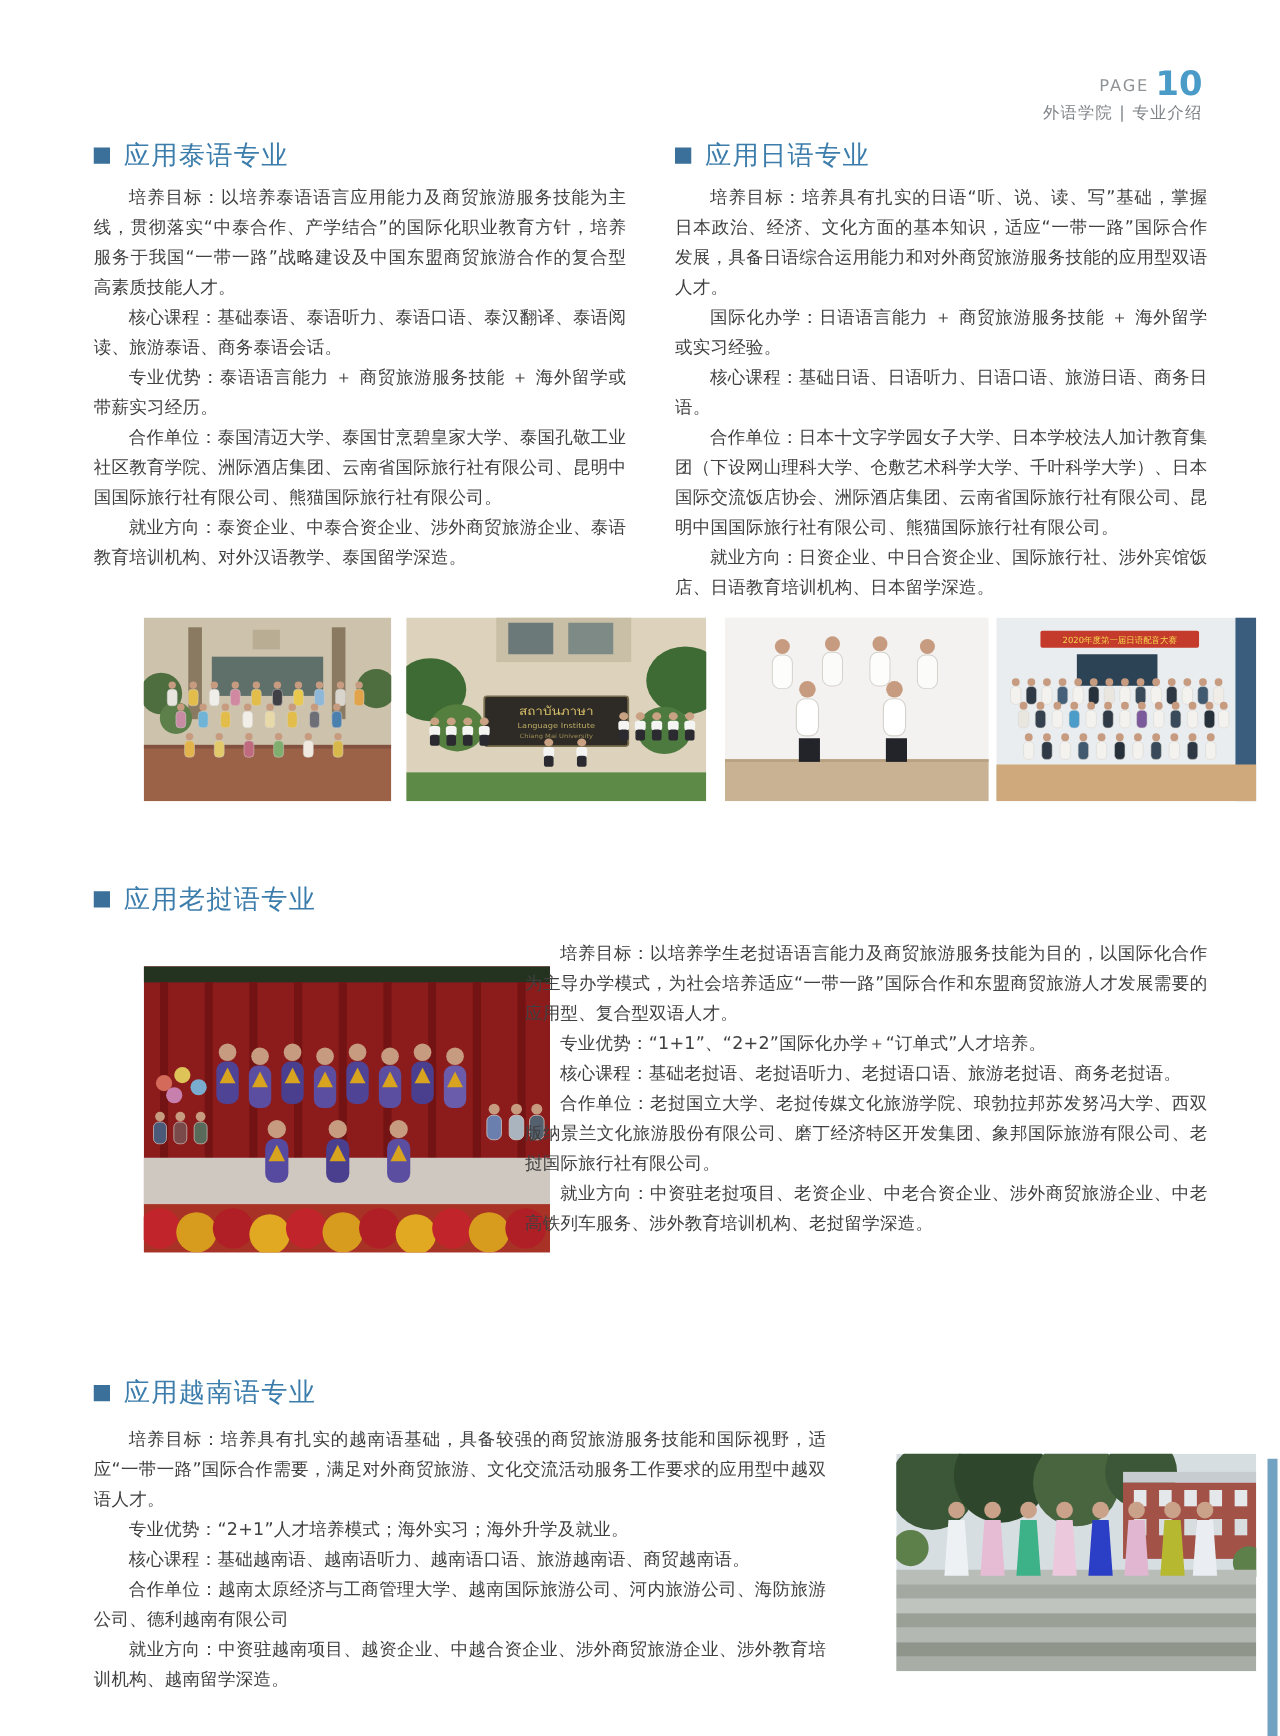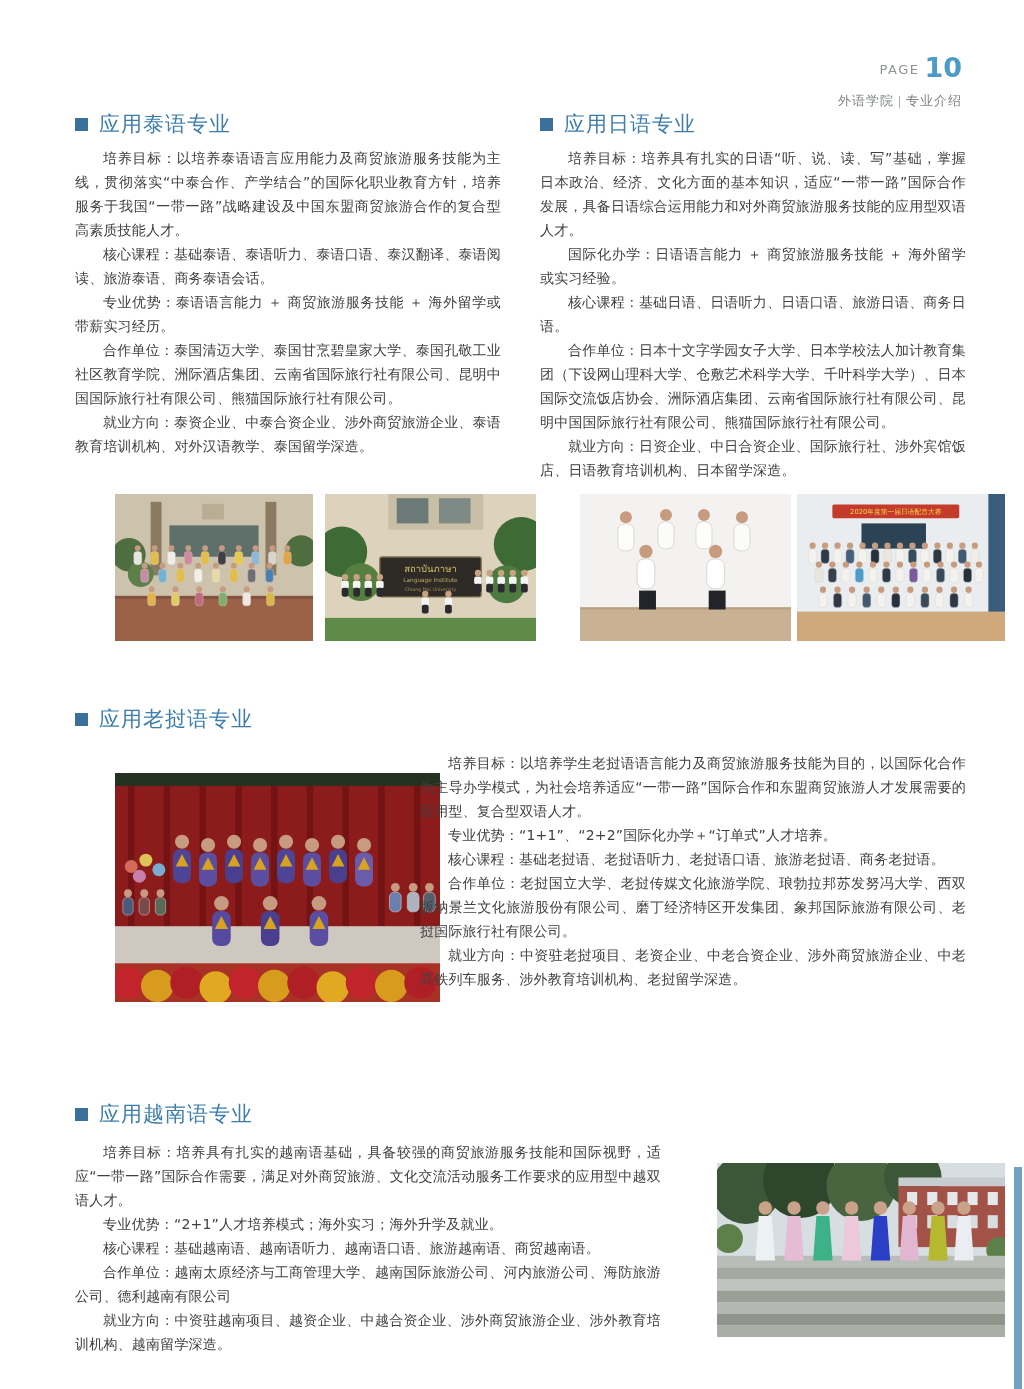--- a/index.html
+++ b/index.html
@@ -4,21 +4,21 @@
 <style>
   html,body { margin:0; padding:0; background:#ffffff; }
   .page {
     position:relative; width:1024px; height:1389px; background:#ffffff;
     font-family:"DejaVu Sans","Liberation Sans",sans-serif; overflow:hidden;
   }
   
   .page-header { position:absolute; top:58px; right:62px; text-align:right; }
   .page-no { color:#8f9396; font-size:13px; letter-spacing:1.5px; line-height:20px; }
   .page-no .num { color:#4a9bc8; font-size:27px; font-weight:bold; letter-spacing:0; margin-left:5px; vertical-align:-3px; }
-  .crumb { color:#7f8387; font-size:13px; margin-top:12px; letter-spacing:1px;font-family:Liberation Serif, serif; }
+  .crumb { color:#7f8387; font-size:13px; margin-top:1px; letter-spacing:1px; }
   
   .sec-title { position:absolute; margin:0; font-size:21px; font-weight:normal; color:#3c7dab;
                display:flex; align-items:center; gap:11px; letter-spacing:1px; }
   .sq { width:13px; height:13px; background:#3a7099; display:inline-block; flex:none; }
   
   .body-text { position:absolute; }
   .body-text p { margin:0; text-indent:2em; font-size:14px; line-height:24px;
                  color:#404040; text-align:justify; letter-spacing:0.2px; }
   
   .photo { position:absolute; display:block;border-radius:23px; }
@@ -117,21 +117,21 @@
         <use href="#pp" x="151" y="70" color="#4b7fae"></use>
       <use href="#pp" x="32" y="94" color="#e2b44b"></use>
         <use href="#pp" x="56" y="94" color="#e2c96a"></use>
         <use href="#pp" x="80" y="94" color="#c06a80"></use>
         <use href="#pp" x="104" y="94" color="#7fae6e"></use>
         <use href="#pp" x="128" y="94" color="#efe9e2"></use>
         <use href="#pp" x="152" y="94" color="#d9b84b"></use>
     </svg>
   </figure>
 
-  <figure class="photo" style="left:285px; top:478px; width:211px; height:147px;">
+  <figure class="photo" style="left:285px; top:478px; width:240px; height:147px;">
     <svg viewBox="0 0 200 140" preserveAspectRatio="none">
       <rect width="200" height="140" fill="#ddd3bd"></rect>
       <rect x="60" y="0" width="90" height="34" fill="#c9bfa6"></rect>
       <rect x="68" y="4" width="30" height="24" fill="#6b7a78"></rect>
       <rect x="108" y="4" width="30" height="24" fill="#7d8a86"></rect>
       <circle cx="16" cy="55" r="24" fill="#3e6a33"></circle>
       <circle cx="34" cy="84" r="18" fill="#557f3e"></circle>
       <circle cx="186" cy="48" r="26" fill="#3e6a33"></circle>
       <circle cx="172" cy="86" r="18" fill="#4d7a3f"></circle>
       <rect x="52" y="60" width="96" height="38" rx="2" fill="#2e2b26" stroke="#7a6f4e" stroke-width="1.2"></rect>

